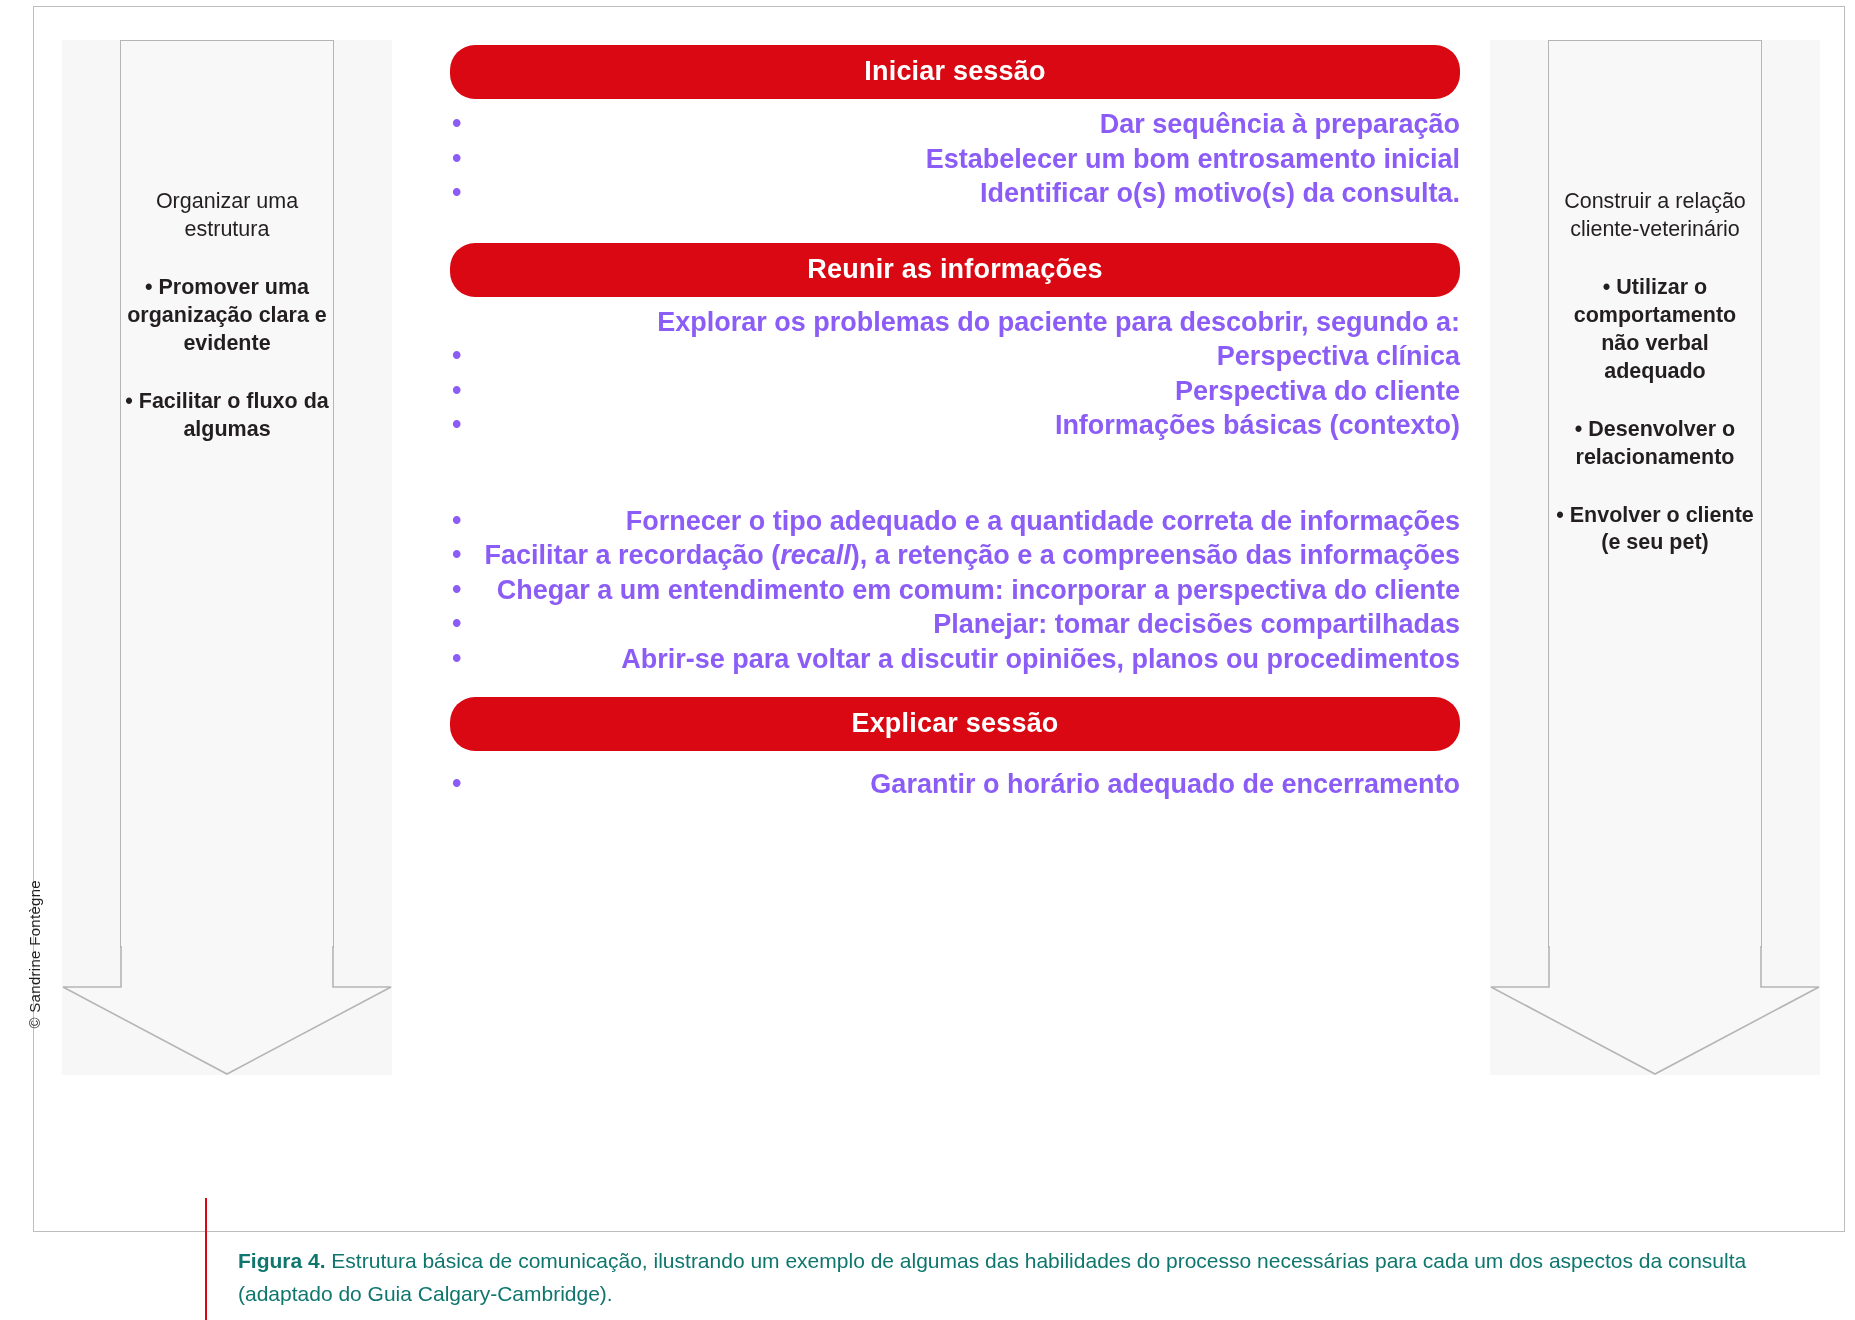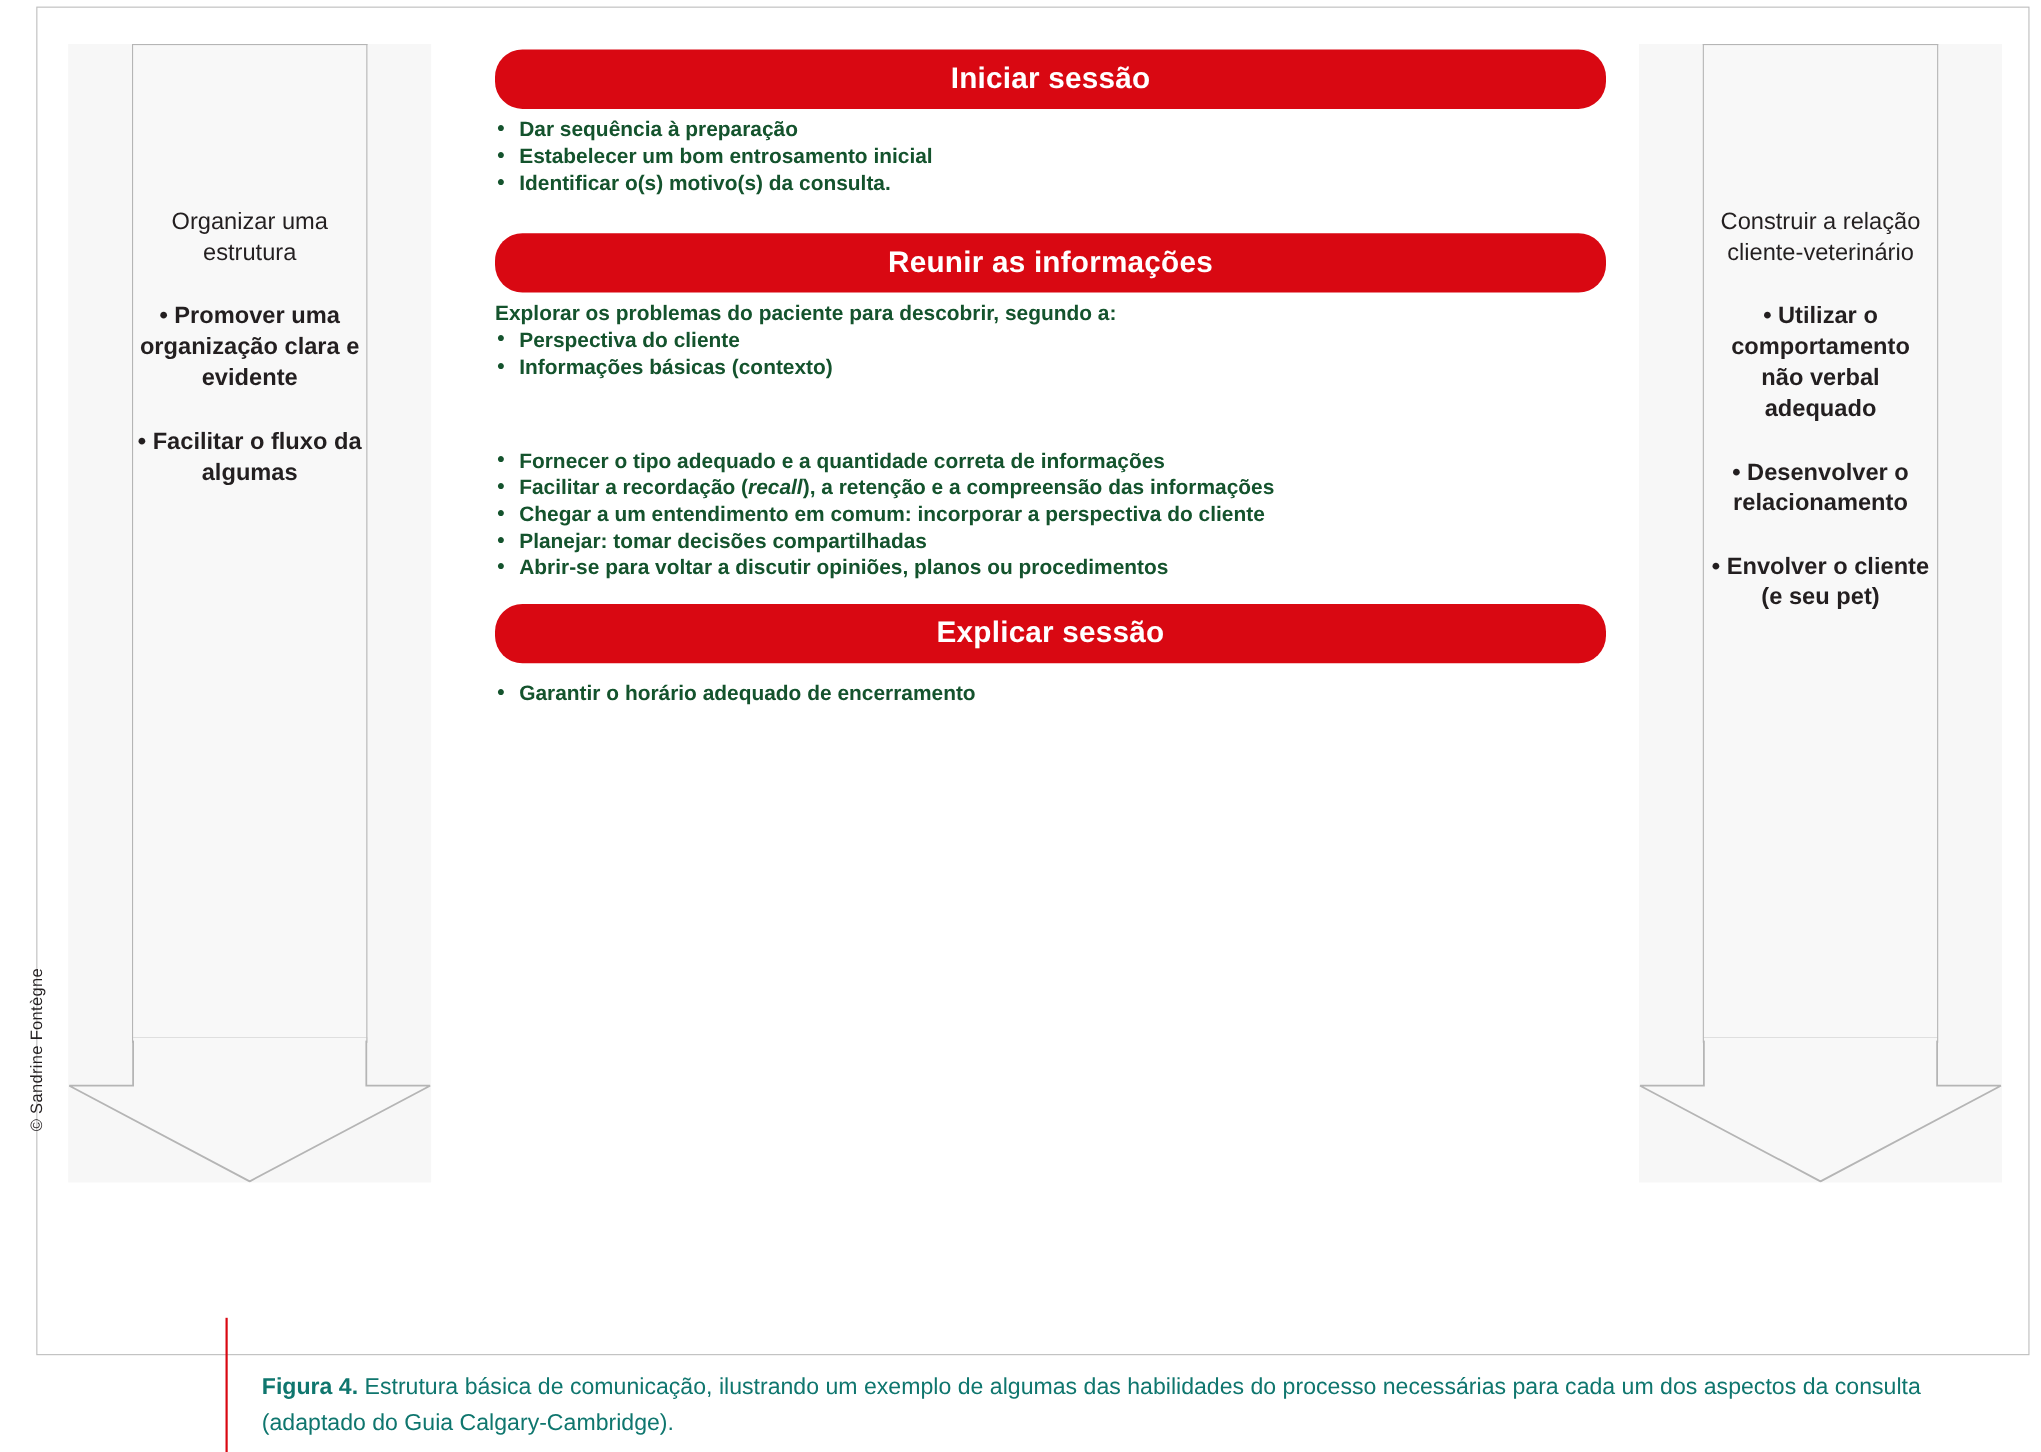--- a/index.html
+++ b/index.html
@@ -128,24 +128,25 @@
     font-weight: bold;
     font-size: 27px;
     text-align: center;
     padding: 13px 0 14px 0;
     letter-spacing: 0.2px;
     line-height: 1;
     border-radius: 25px;
   }
   .stage-body {
     padding: 8px 0 0 0;
-    font-size: 19px;
+    font-size: 27px;
     font-weight: bold;
     line-height: 1.28;
-    color: #14532d;
+    color: #8b5cf6;
+    text-align: right;
   }
   .stage-body .lead { margin: 0 0 0 0; }
   .stage-body ul {
     list-style: none;
     margin: 0;
     padding: 0;
   }
   .stage-body ul li {
     position: relative;
     padding-left: 22px;
@@ -243,20 +244,21 @@
       </div>
     </div>
 
     <div class="sp-1"></div>
 
     <div class="stage">
       <div class="stage-header">Reunir as informações</div>
       <div class="stage-body">
         <div class="lead">Explorar os problemas do paciente para descobrir, segundo a:</div>
         <ul>
+          <li>Perspectiva clínica</li>
           <li>Perspectiva do cliente</li>
           <li>Informações básicas (contexto)</li>
         </ul>
       </div>
     </div>
 
     <div class="sp-2"></div>
 
 
     <div class="sp-3"></div>

